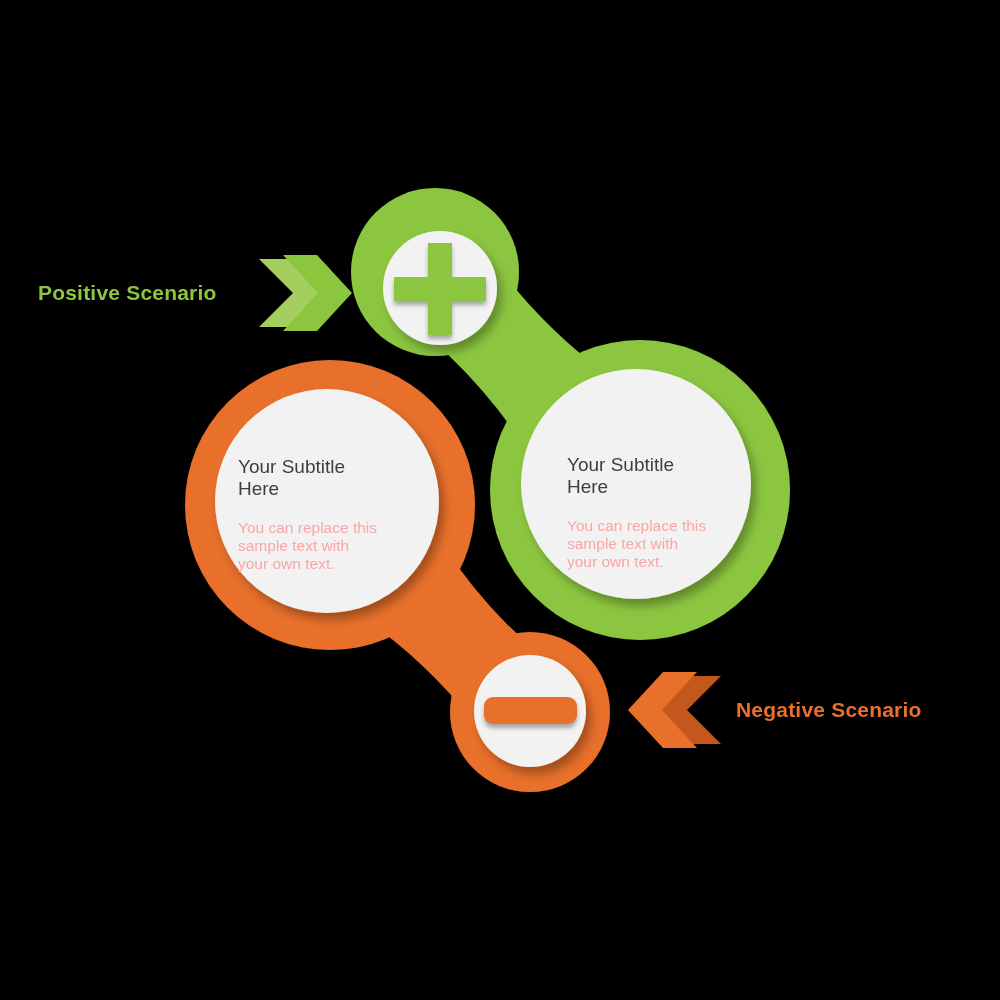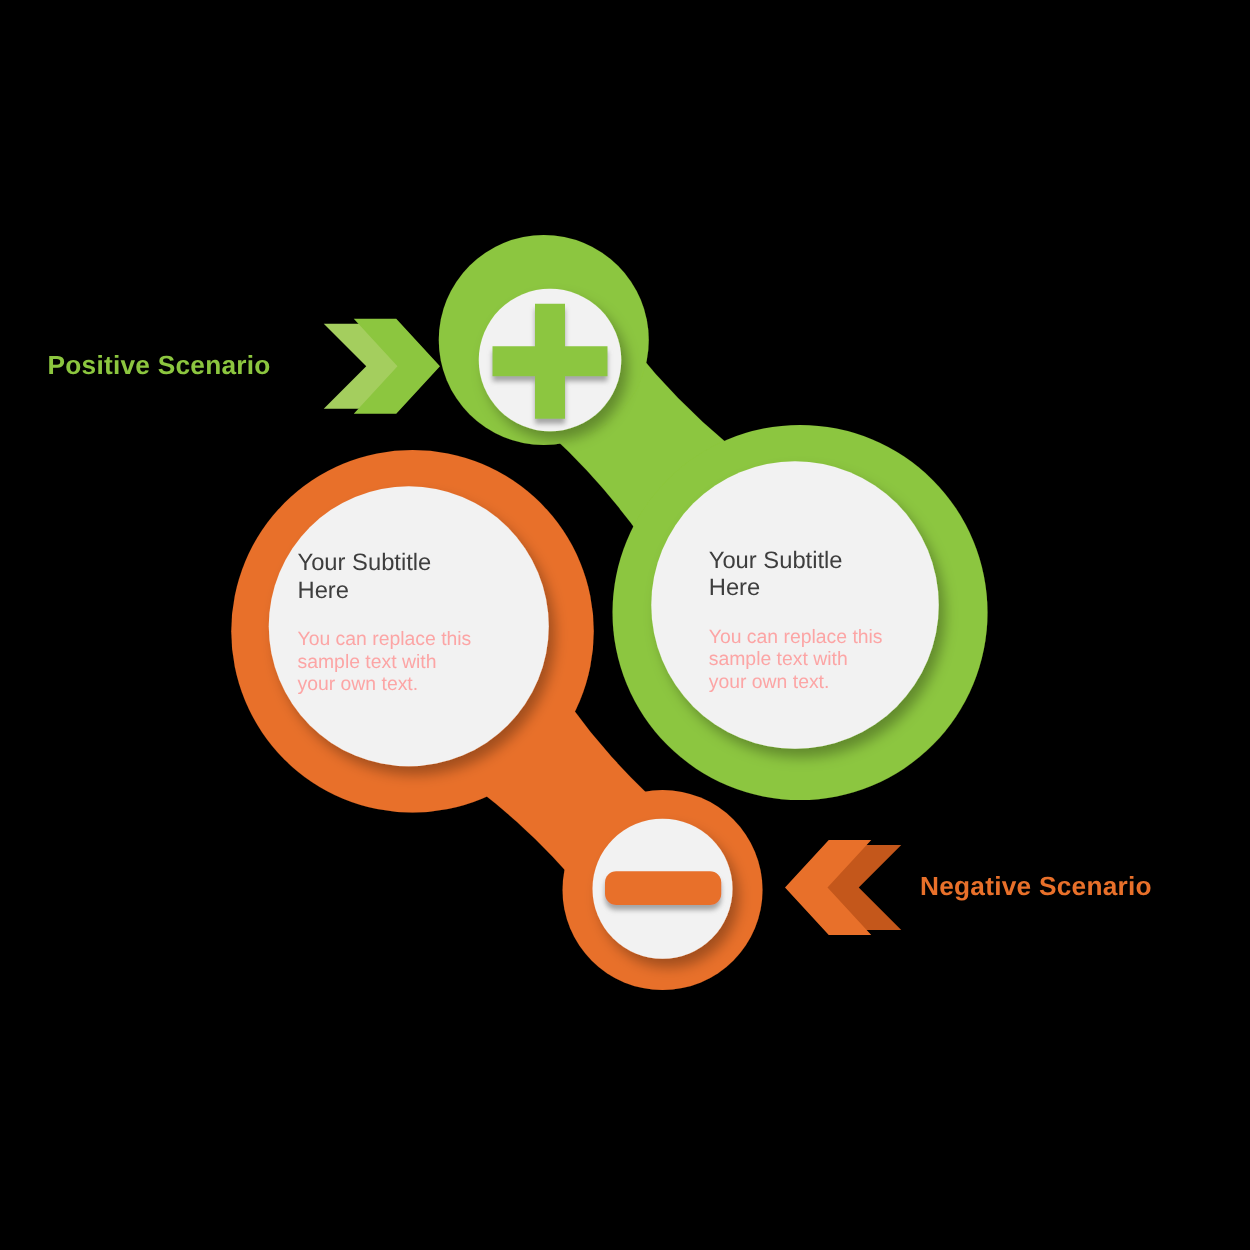--- a/index.html
+++ b/index.html
@@ -33,20 +33,21 @@
     color: #8CC63F;
   }
   .scenario-label.negative {
     left: 736px;
     top: 698px;
     color: #E8702A;
   }
   .card-text {
     position: absolute;
     width: 190px;
+    margin-top: 16px;
   }
   .card-text.positive-card { left: 567px; top: 438px; }
   .card-text.negative-card { left: 238px; top: 440px; }
   .card-subtitle {
     font-size: 19px;
     line-height: 22px;
     color: #3E3E3E;
   }
   .card-body {
     margin-top: 19px;

